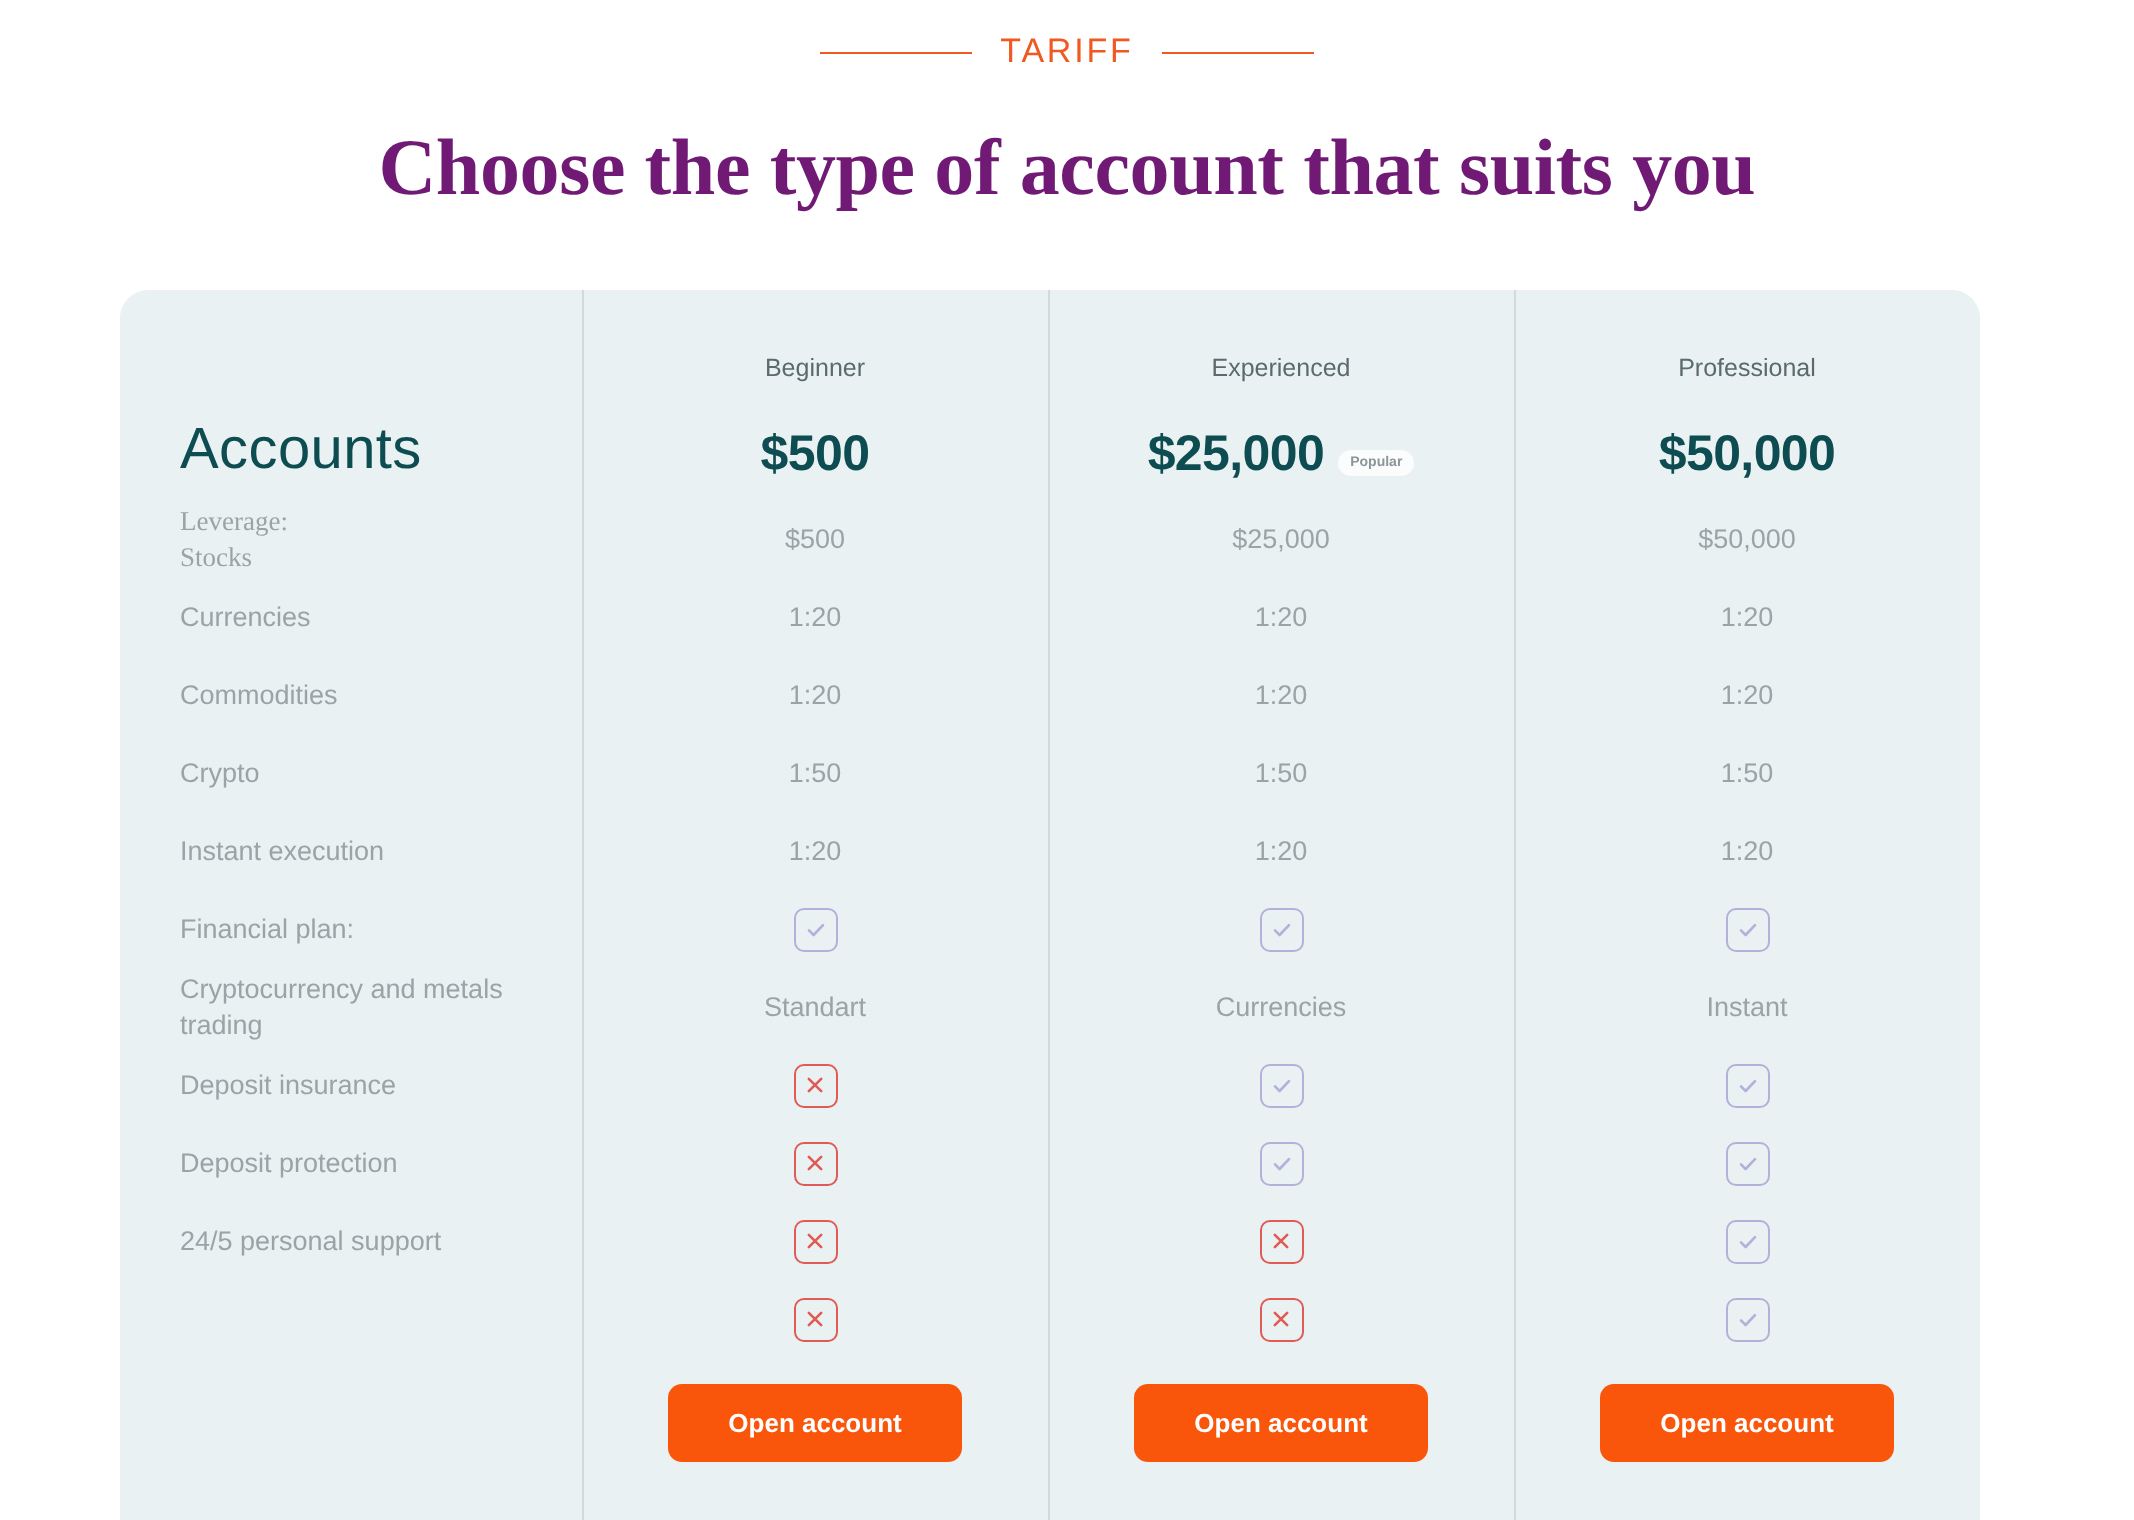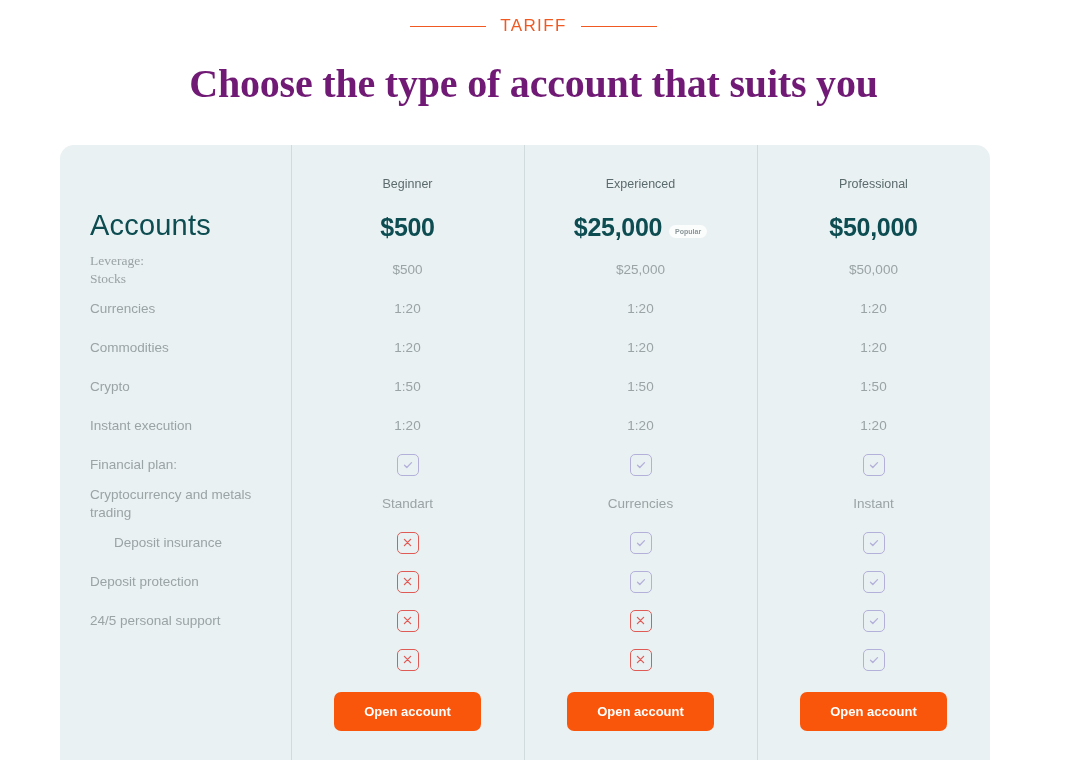--- a/index.html
+++ b/index.html
@@ -201,21 +201,21 @@
       </div>
       <div class="row-cell" style="height: 39px;">
         <div>Instant execution</div>
       </div>
       <div class="row-cell" style="height: 39px;">
         <div>Financial plan:</div>
       </div>
       <div class="row-cell" style="height: 39px;">
         <div>Cryptocurrency and metals<br>trading</div>
       </div>
-      <div class="row-cell" style="height: 39px; margin-left: 24px;">
+      <div class="row-cell" style="height: 39px;">
         <div>Deposit insurance</div>
       </div>
       <div class="row-cell" style="height: 39px;">
         <div>Deposit protection</div>
       </div>
       <div class="row-cell" style="height: 39px;">
         <div>24/5 personal support</div>
       </div>
       <div class="cta-cell"></div>
     </div>

